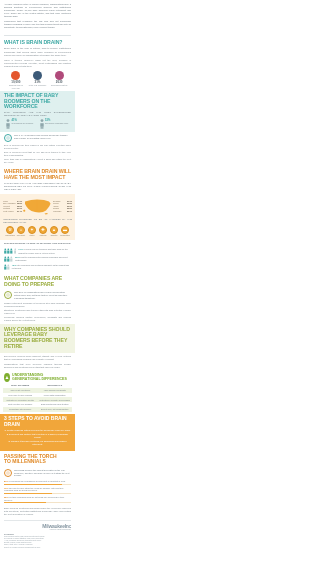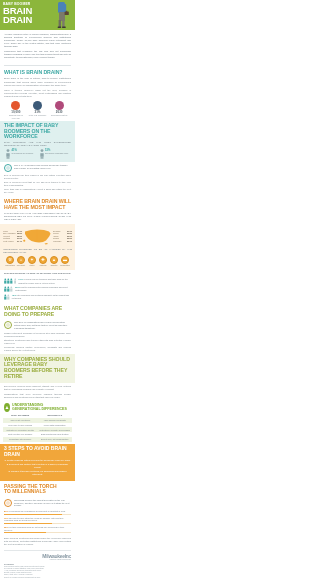--- a/index.html
+++ b/index.html
@@ -143,36 +143,20 @@
   .logo-tag { font-size:1.6px; color:#9aa5ac; line-height:2px; }
   .sources { padding:1px 4px 3px 4px; }
   .sources h4 { font-size:2px; color:#7b868d; font-weight:bold; margin-bottom:.8px;}
   .sources div { font-size:1.6px; line-height:2.1px; color:#9aa5ac; }
 </style>
 </head>
 <body>
 
 <div class="page">
 
-  <div class="header">
-    <div class="hdr-kicker">BABY BOOMER</div>
-    <div class="hdr-title">BRAIN</div>
-    <div class="hdr-title">DRAIN</div>
-    <svg class="walker" viewBox="0 0 18 29">
-      <rect x="5" y="2" width="7" height="11" rx="1.5" fill="#4a82b8"></rect>
-      <rect x="6" y="12" width="6" height="9" fill="#7b7a6a"></rect>
-      <rect x="5.6" y="20" width="2.4" height="7" fill="#6e6d5e"></rect>
-      <rect x="9.2" y="20" width="2.4" height="7" fill="#7b7a6a"></rect>
-      <rect x="4.6" y="26.4" width="3.6" height="1.5" rx=".6" fill="#3c3a33"></rect>
-      <rect x="9" y="26.4" width="3.8" height="1.5" rx=".6" fill="#3c3a33"></rect>
-      <rect x="11.4" y="4" width="1.8" height="8" rx=".8" fill="#4a82b8"></rect>
-      <rect x="11.6" y="11.5" width="4.2" height="3.4" rx=".5" fill="#5a4632"></rect>
-      <rect x="13.2" y="10.8" width="1" height="1.2" fill="#5a4632"></rect>
-    </svg>
-  </div>
 
   <div class="intro">
     <p>As baby boomers retire in record numbers, organizations face a growing shortage of experienced workers and institutional knowledge. Nearly 10,000 baby boomers reach retirement age every single day in the United States, and that pace continues through 2030.</p>
     <p>Companies that recognize the risk now and put knowledge transfer programs in place can turn this looming talent gap into an opportunity to build stronger, more resilient teams.</p>
   </div>
   <div class="rule"></div>
 
   <div class="sec-head teal">WHAT IS BRAIN DRAIN?</div>
   <div class="sub">Brain drain is the loss of critical, hard-to-replace institutional knowledge that occurs when large numbers of experienced employees leave an organization at roughly the same time.</div>
   <div class="body-txt">When a tenured employee walks out the door, decades of undocumented process expertise, client relationships and practical judgment walk out with them.</div>

